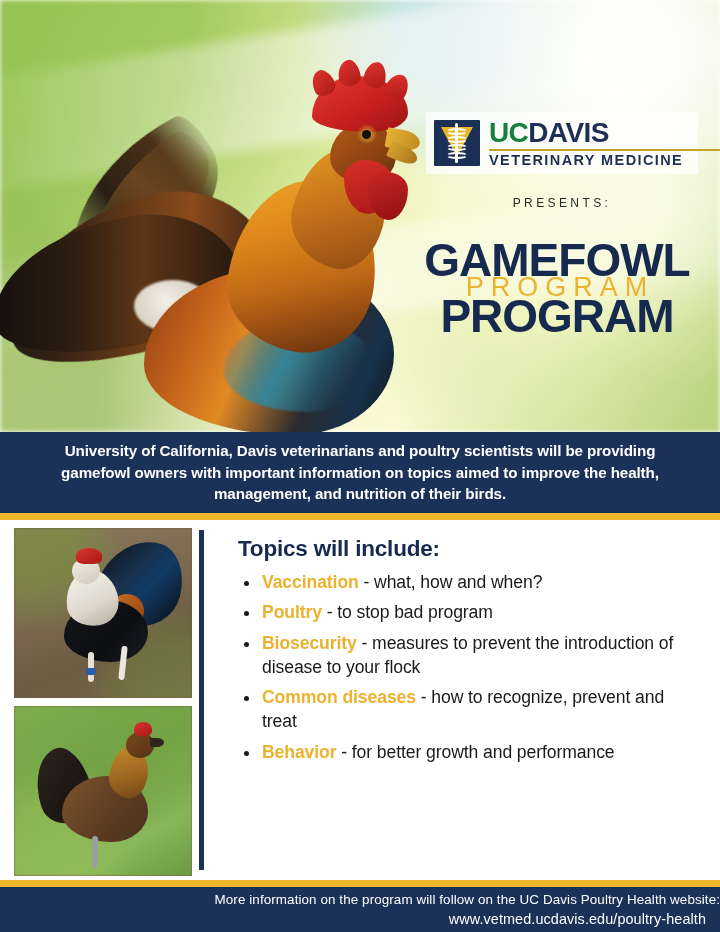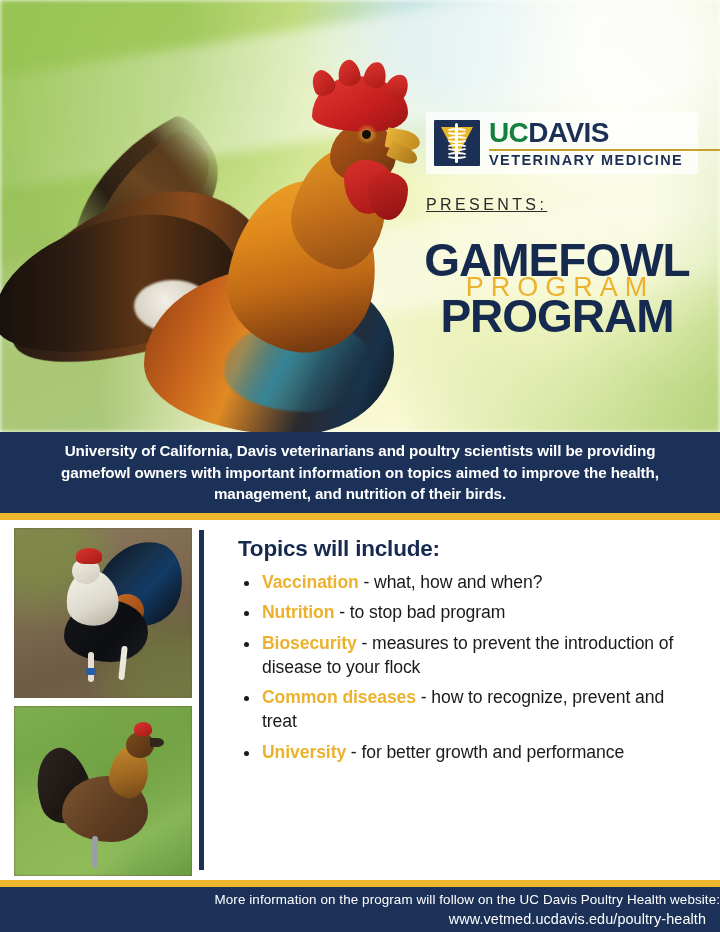--- a/index.html
+++ b/index.html
@@ -88,22 +88,22 @@
   .logo-snake span{position:absolute;left:0;width:22px;height:7px;border:2.2px solid #fdfdfb;
     border-radius:50%;border-color:#fdfdfb transparent #fdfdfb transparent;box-sizing:border-box;}
   .ls1{top:1px;}.ls2{top:9px;}.ls3{top:17px;}.ls4{top:25px;}
   .logo-text{margin-left:9px;}
   .logo-line1{font-size:28px;font-weight:bold;letter-spacing:-.6px;line-height:1;white-space:nowrap;}
   .uc{color:#15803d;}
   .davis{color:#1c3055;}
   .logo-rule{height:1.5px;background:#c8a02a;margin:2px 0 2px;width:238px;}
   .logo-line2{font-size:14.5px;font-weight:bold;color:#1c3055;letter-spacing:1.4px;line-height:1;white-space:nowrap;}
 
-  .presents{position:absolute;left:426px;top:196px;width:272px;text-align:left;
-    font-size:16px;letter-spacing:3.4px;color:#2a2a2a;font-weight:500;text-decoration:underline;}
+  .presents{position:absolute;left:426px;top:196px;width:272px;text-align:center;
+    font-size:12px;letter-spacing:3.4px;color:#2a2a2a;font-weight:500;}
 
   .title-wrap{position:absolute;left:402px;top:238px;width:310px;text-align:center;}
   .t-game{font-size:46px;font-weight:bold;color:#152a4e;letter-spacing:-1px;line-height:.96;}
   .t-wellness{font-size:27px;color:#ecb22e;letter-spacing:7px;line-height:.62;margin:-3px 0 -3px 6px;font-weight:300;}
   .t-program{font-size:46px;font-weight:bold;color:#152a4e;letter-spacing:-1px;line-height:1;}
 
   
   .banner{position:absolute;left:0;top:432px;width:720px;height:81px;background:#1b3158;
     display:flex;align-items:center;justify-content:center;}
   .banner p{margin:0;width:652px;text-align:center;color:#ffffff;font-weight:bold;
@@ -275,24 +275,24 @@
         <div class="legh"></div>
       </div>
     </div>
 
     <div class="vrule"></div>
 
     <div class="topics">
       <h2 class="topics-title">Topics will include:</h2>
       <ul class="topic-list">
         <li><span class="kw">Vaccination</span><span> - what, how and when?</span></li>
-        <li><span class="kw">Nutrition</span><span> - to stop bad program</span></li>
+        <li><span class="kw">Poultry</span><span> - to stop bad program</span></li>
         <li><span class="kw">Biosecurity</span><span> - measures to prevent the introduction of disease to your flock</span></li>
         <li><span class="kw">Common diseases</span><span> - how to recognize, prevent and treat</span></li>
-        <li><span class="kw">University</span><span> - for better growth and performance</span></li>
+        <li><span class="kw">Behavior</span><span> - for better growth and performance</span></li>
       </ul>
     </div>
   </div>
 
   <div class="gold-bar gb-bottom"></div>
 
   <div class="footer">
     <div class="f1">More information on the program will follow on the UC Davis Poultry Health website:</div>
     <div class="f2">www.vetmed.ucdavis.edu/poultry-health</div>
   </div>

